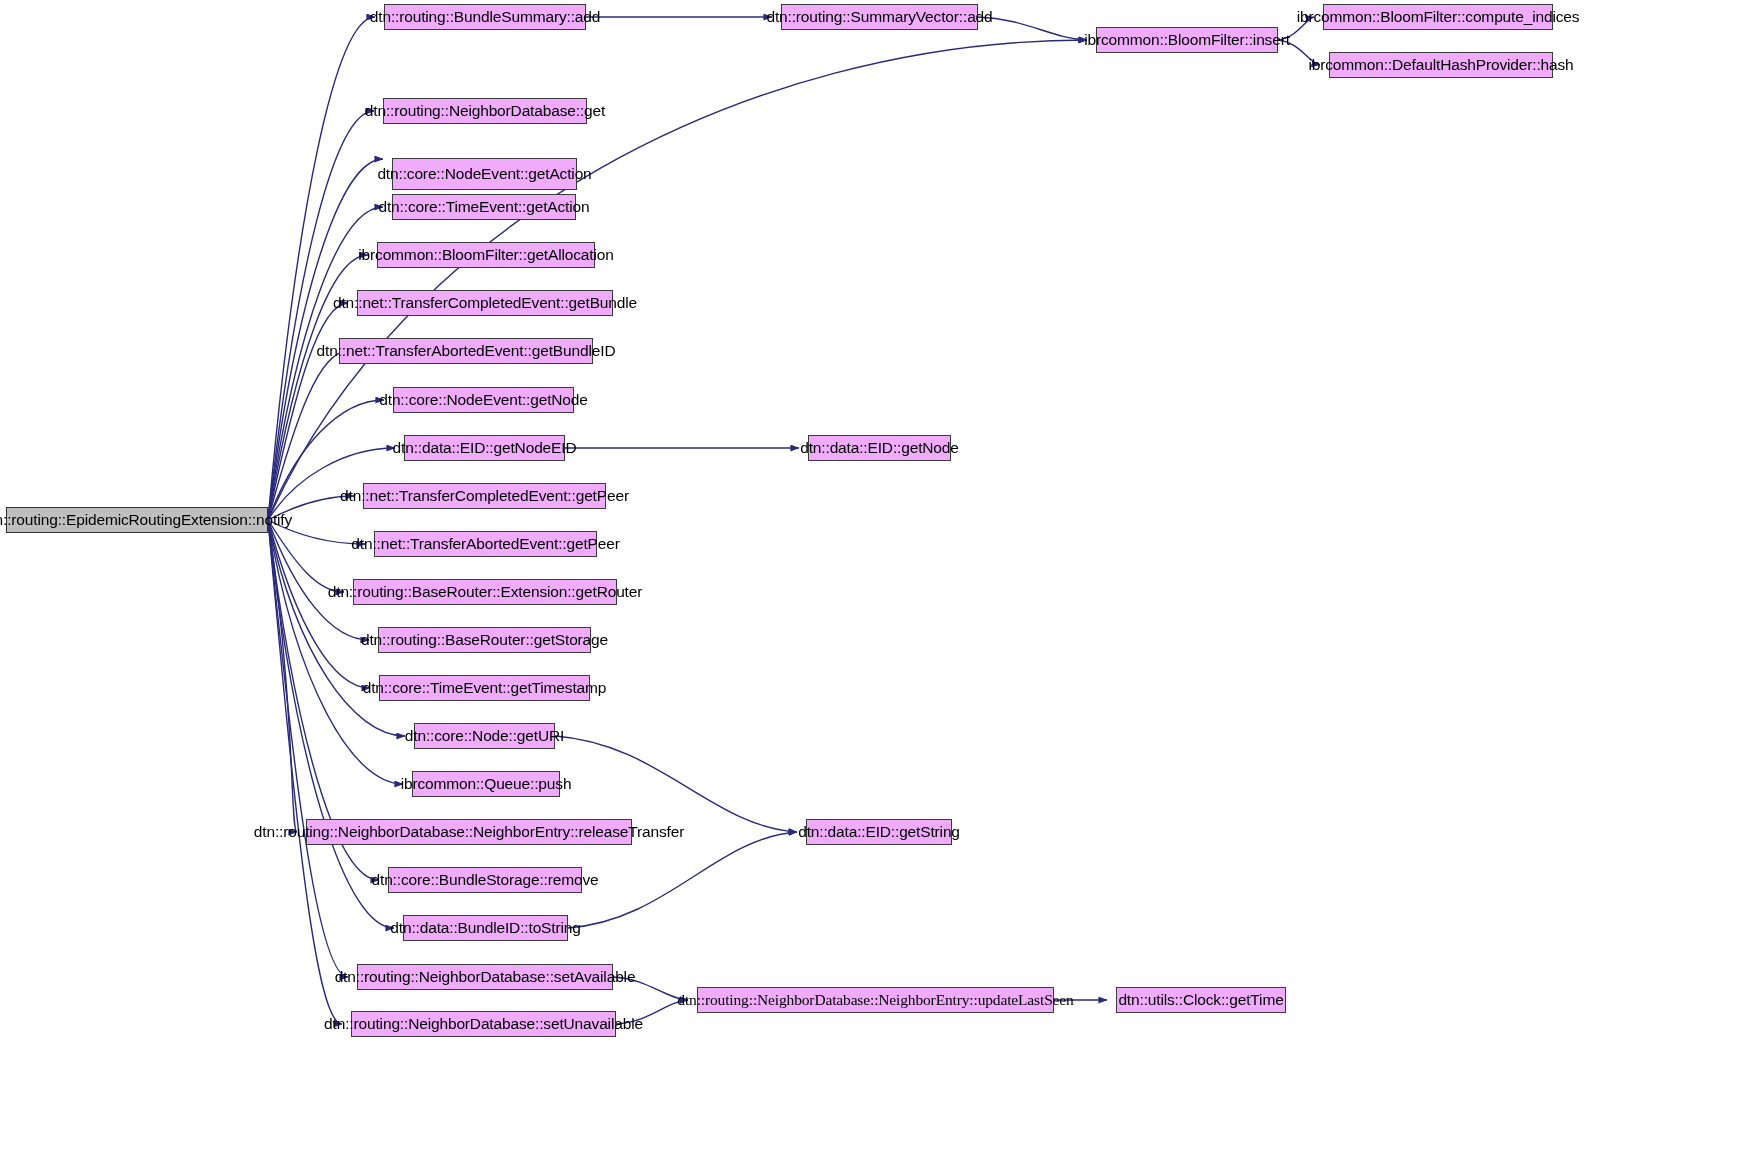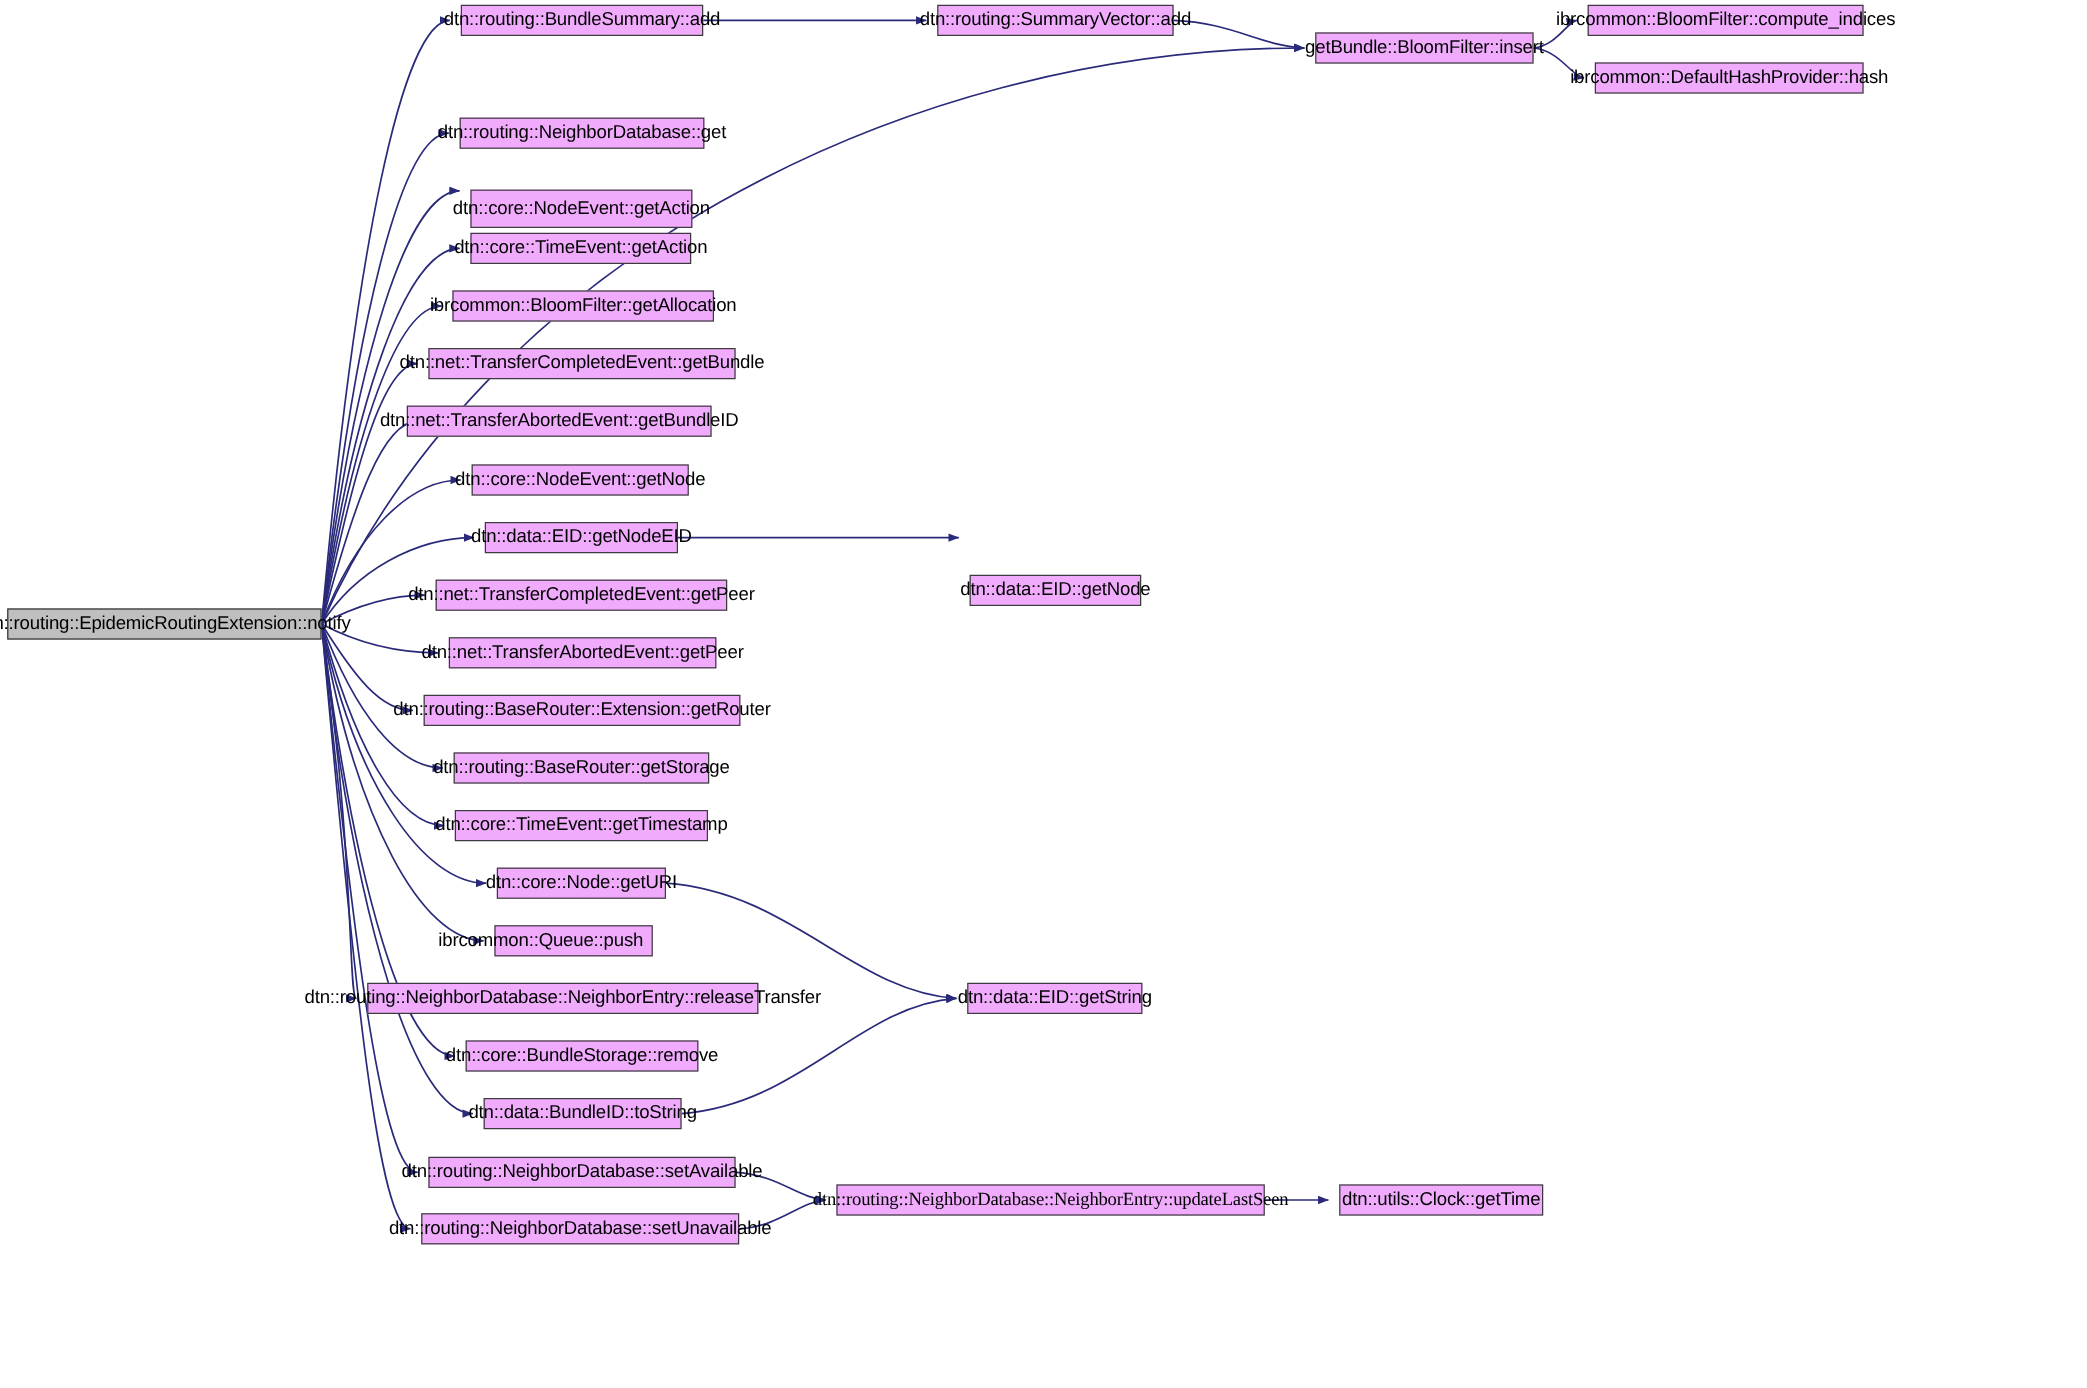--- a/index.html
+++ b/index.html
@@ -96,21 +96,21 @@
       <div class="node root" style="left: 6px; top: 507px; width: 262px; height: 26px;">
         <span class="node-label">dtn::routing::EpidemicRoutingExtension::notify</span>
       </div>
       <div class="node" style="left: 384px; top: 4px; width: 202px; height: 26px;">
         <span class="node-label">dtn::routing::BundleSummary::add</span>
       </div>
       <div class="node" style="left: 781px; top: 4px; width: 197px; height: 26px;">
         <span class="node-label">dtn::routing::SummaryVector::add</span>
       </div>
       <div class="node" style="left: 1096px; top: 27px; width: 182px; height: 26px;">
-        <span class="node-label">getBundle::BloomFilter::insert</span>
+        <span class="node-label">ibrcommon::BloomFilter::insert</span>
       </div>
       <div class="node" style="left: 1323px; top: 4px; width: 230px; height: 26px;">
         <span class="node-label">ibrcommon::BloomFilter::compute_indices</span>
       </div>
       <div class="node" style="left: 1329px; top: 52px; width: 224px; height: 26px;">
         <span class="node-label">ibrcommon::DefaultHashProvider::hash</span>
       </div>
       <div class="node" style="left: 383px; top: 98px; width: 204px; height: 26px;">
         <span class="node-label">dtn::routing::NeighborDatabase::get</span>
       </div>
@@ -128,42 +128,42 @@
       </div>
       <div class="node" style="left: 339px; top: 338px; width: 254px; height: 26px;">
         <span class="node-label">dtn::net::TransferAbortedEvent::getBundleID</span>
       </div>
       <div class="node" style="left: 393px; top: 387px; width: 181px; height: 26px;">
         <span class="node-label">dtn::core::NodeEvent::getNode</span>
       </div>
       <div class="node" style="left: 404px; top: 435px; width: 161px; height: 26px;">
         <span class="node-label">dtn::data::EID::getNodeEID</span>
       </div>
-      <div class="node" style="left: 808px; top: 435px; width: 143px; height: 26px; margin-top: 44px;">
+      <div class="node" style="left: 808px; top: 435px; width: 143px; height: 26px;">
         <span class="node-label">dtn::data::EID::getNode</span>
       </div>
       <div class="node" style="left: 363px; top: 483px; width: 243px; height: 26px;">
         <span class="node-label">dtn::net::TransferCompletedEvent::getPeer</span>
       </div>
       <div class="node" style="left: 374px; top: 531px; width: 223px; height: 26px;">
         <span class="node-label">dtn::net::TransferAbortedEvent::getPeer</span>
       </div>
       <div class="node" style="left: 353px; top: 579px; width: 264px; height: 26px;">
         <span class="node-label">dtn::routing::BaseRouter::Extension::getRouter</span>
       </div>
       <div class="node" style="left: 378px; top: 627px; width: 213px; height: 26px;">
         <span class="node-label">dtn::routing::BaseRouter::getStorage</span>
       </div>
       <div class="node" style="left: 379px; top: 675px; width: 211px; height: 26px;">
         <span class="node-label">dtn::core::TimeEvent::getTimestamp</span>
       </div>
       <div class="node" style="left: 414px; top: 723px; width: 141px; height: 26px;">
         <span class="node-label">dtn::core::Node::getURI</span>
       </div>
-      <div class="node" style="left: 412px; top: 771px; width: 132px; height: 26px; justify-content: flex-end;">
+      <div class="node" style="left: 412px; top: 771px; width: 148px; height: 26px;">
         <span class="node-label">ibrcommon::Queue::push</span>
       </div>
       <div class="node" style="left: 306px; top: 819px; width: 326px; height: 26px;">
         <span class="node-label">dtn::routing::NeighborDatabase::NeighborEntry::releaseTransfer</span>
       </div>
       <div class="node" style="left: 806px; top: 819px; width: 146px; height: 26px;">
         <span class="node-label">dtn::data::EID::getString</span>
       </div>
       <div class="node" style="left: 388px; top: 867px; width: 194px; height: 26px;">
         <span class="node-label">dtn::core::BundleStorage::remove</span>

